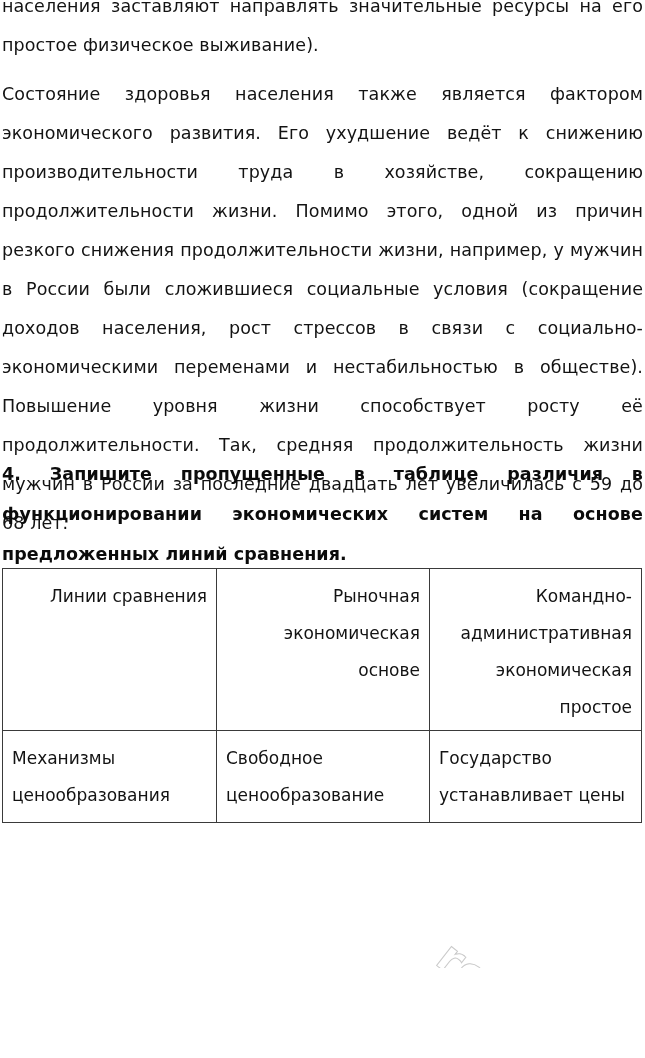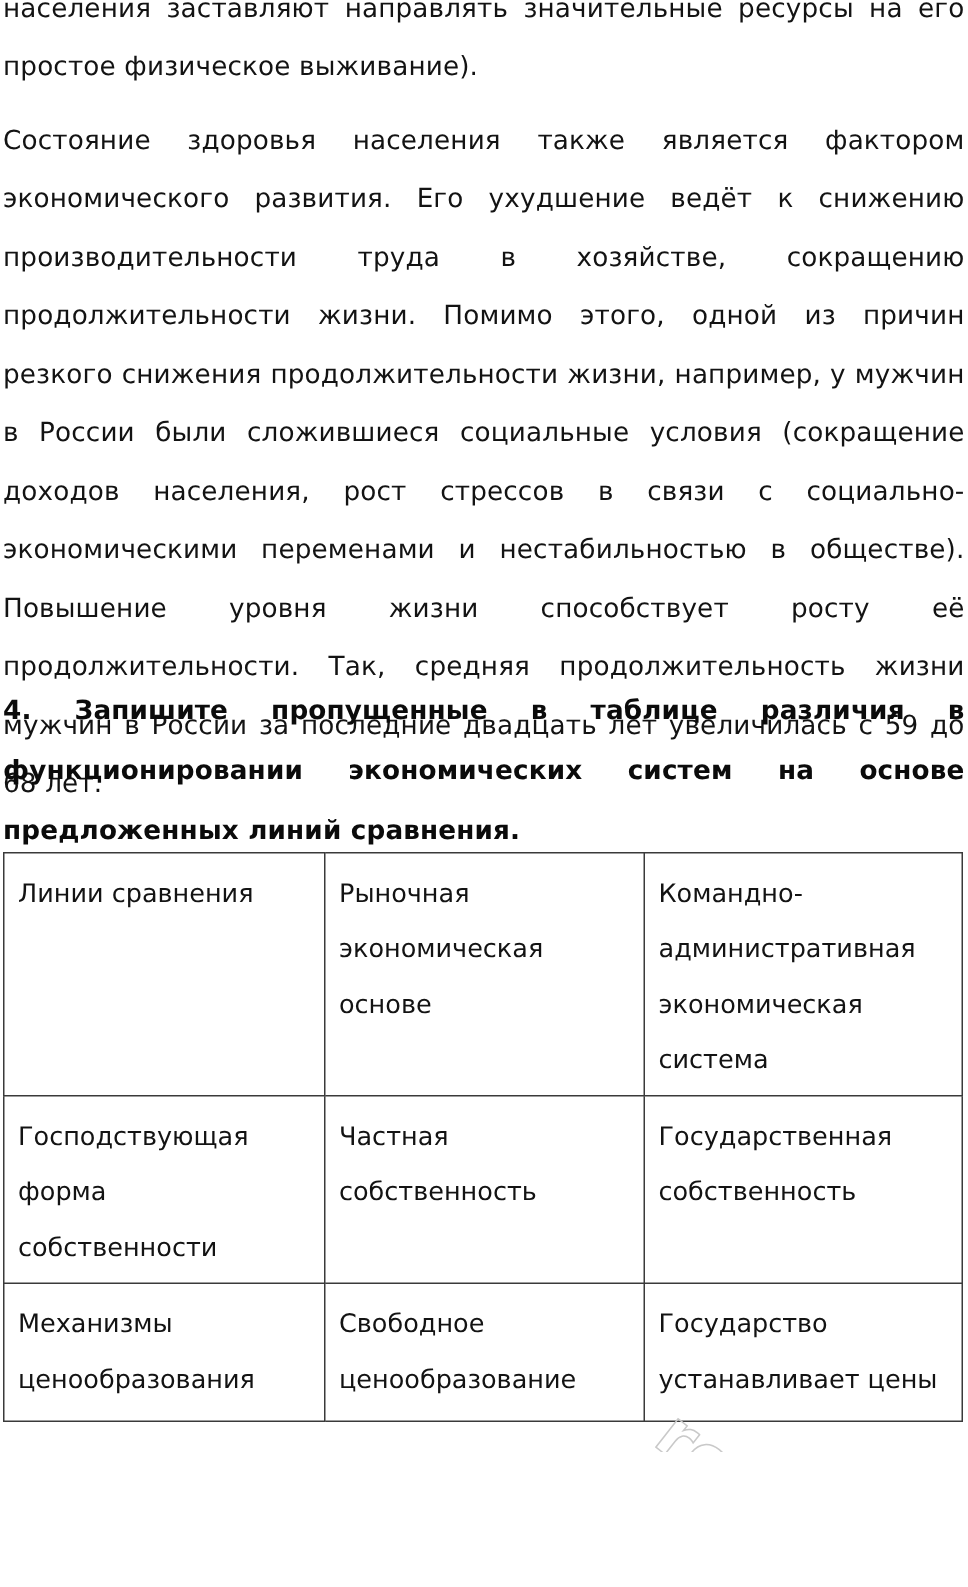--- a/index.html
+++ b/index.html
@@ -73,21 +73,21 @@
     vertical-align: top;
     padding: 9px 9px 4px 9px;
     font-size: 17px;
     line-height: 37px;
     color: #131313;
   }
   .cmp-table col.c1 { width: 214px; }
   .cmp-table col.c2 { width: 213px; }
   .cmp-table col.c3 { width: 212px; }
 
-  .row-head td  { height: 139px; }
+  .row-head td  { height: 139px; text-align: right; }
   .row-r1 td    { height: 104px; }
   .row-r2 td    { height: 136px; }
   .row-r3 td    { height: 78px; }
 
   .cell-line { display: block; white-space: pre-wrap; }
 
   
   .watermark {
     position: absolute;
     left: 455px;
@@ -144,32 +144,21 @@
     </colgroup>
     <tbody>
       <tr class="row-head">
         <td>
             <span class="cell-line">Линии сравнения</span>
           </td>
         <td>
             <span class="cell-line">Рыночная экономическая основе</span>
           </td>
         <td>
-            <span class="cell-line">Командно-административная экономическая система</span>
-          </td>
-      </tr>
-      <tr class="row-r1">
-        <td>
-            <span class="cell-line">Господствующая форма собственности</span>
-          </td>
-        <td>
-            <span class="cell-line">Частная собственность</span>
-          </td>
-        <td>
-            <span class="cell-line">Государственная собственность</span>
+            <span class="cell-line">Командно-административная экономическая простое</span>
           </td>
       </tr>
       <tr class="row-r3">
         <td>
             <span class="cell-line">Механизмы ценообразования</span>
           </td>
         <td>
             <span class="cell-line">Свободное ценообразование</span>
           </td>
         <td>

